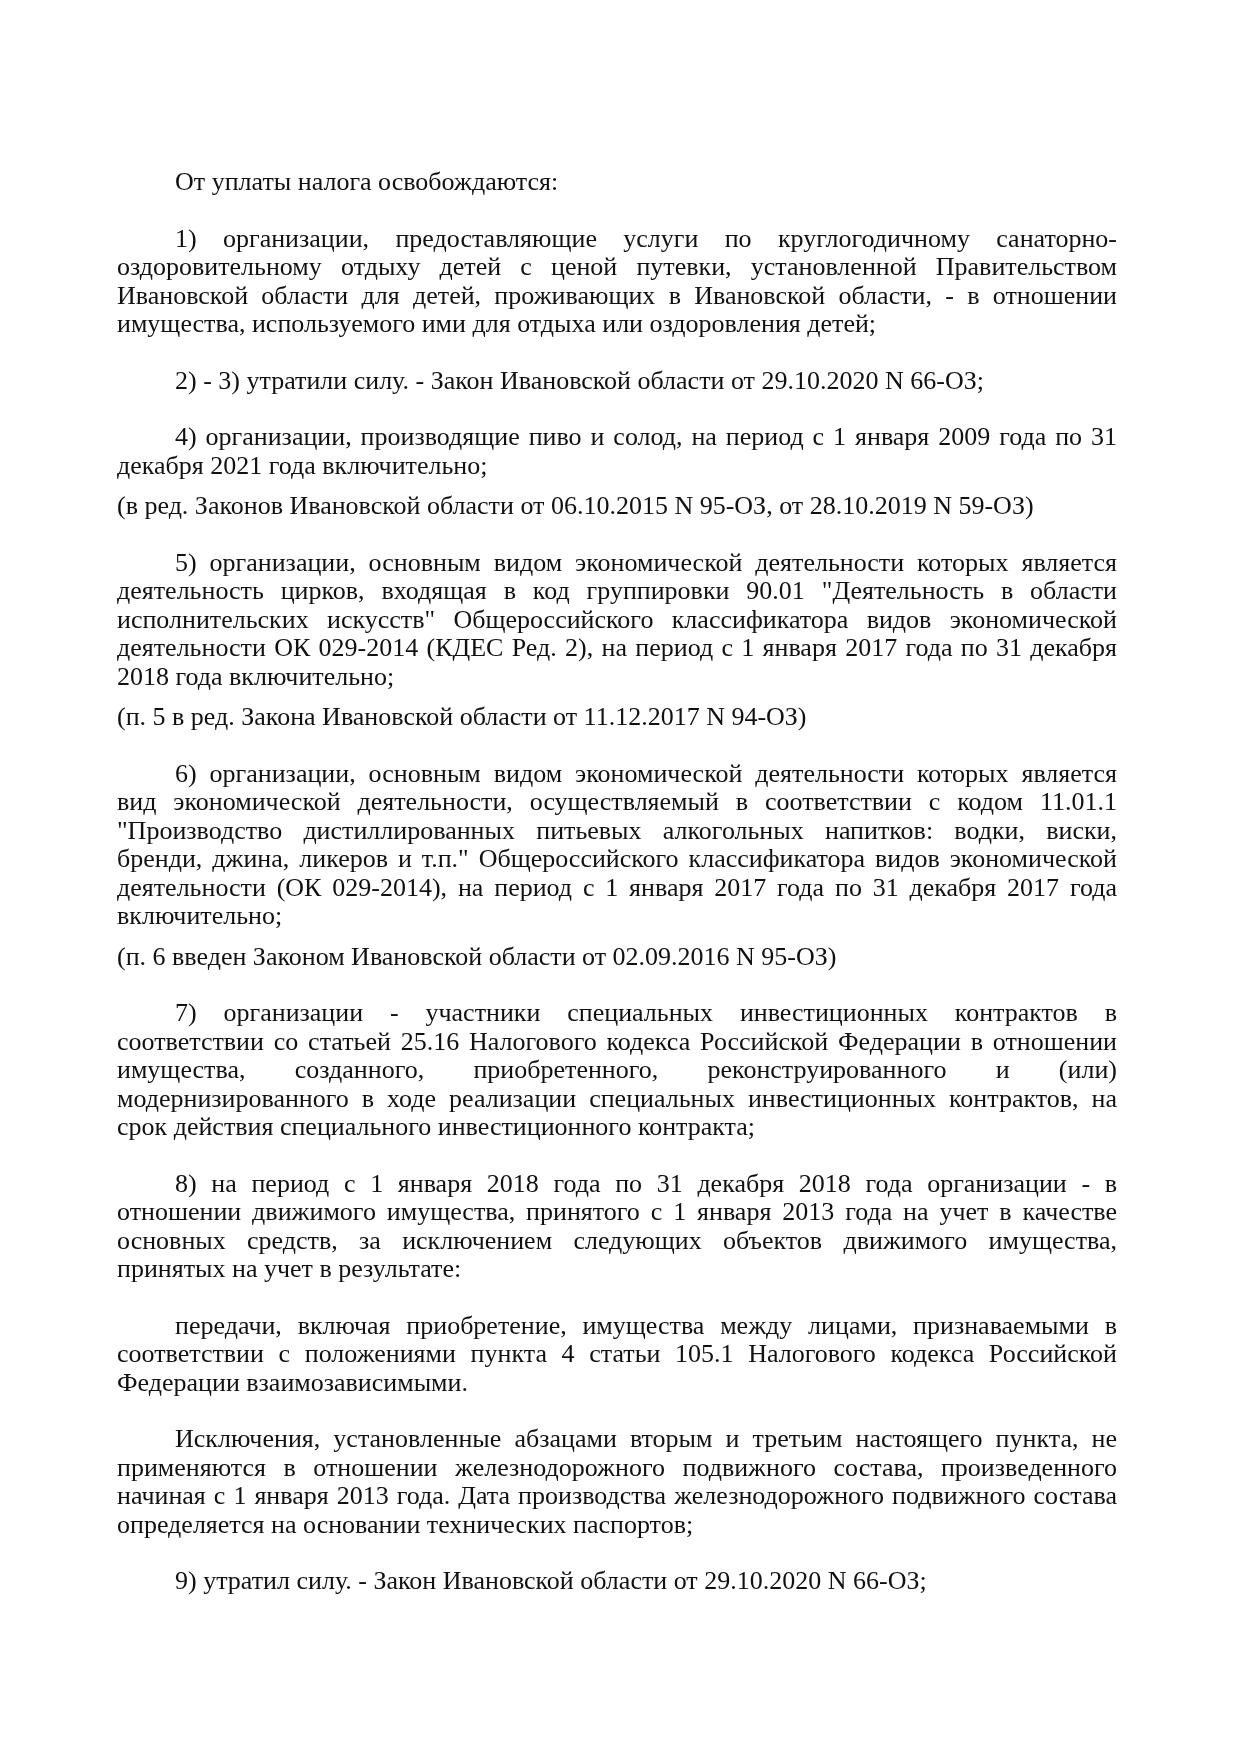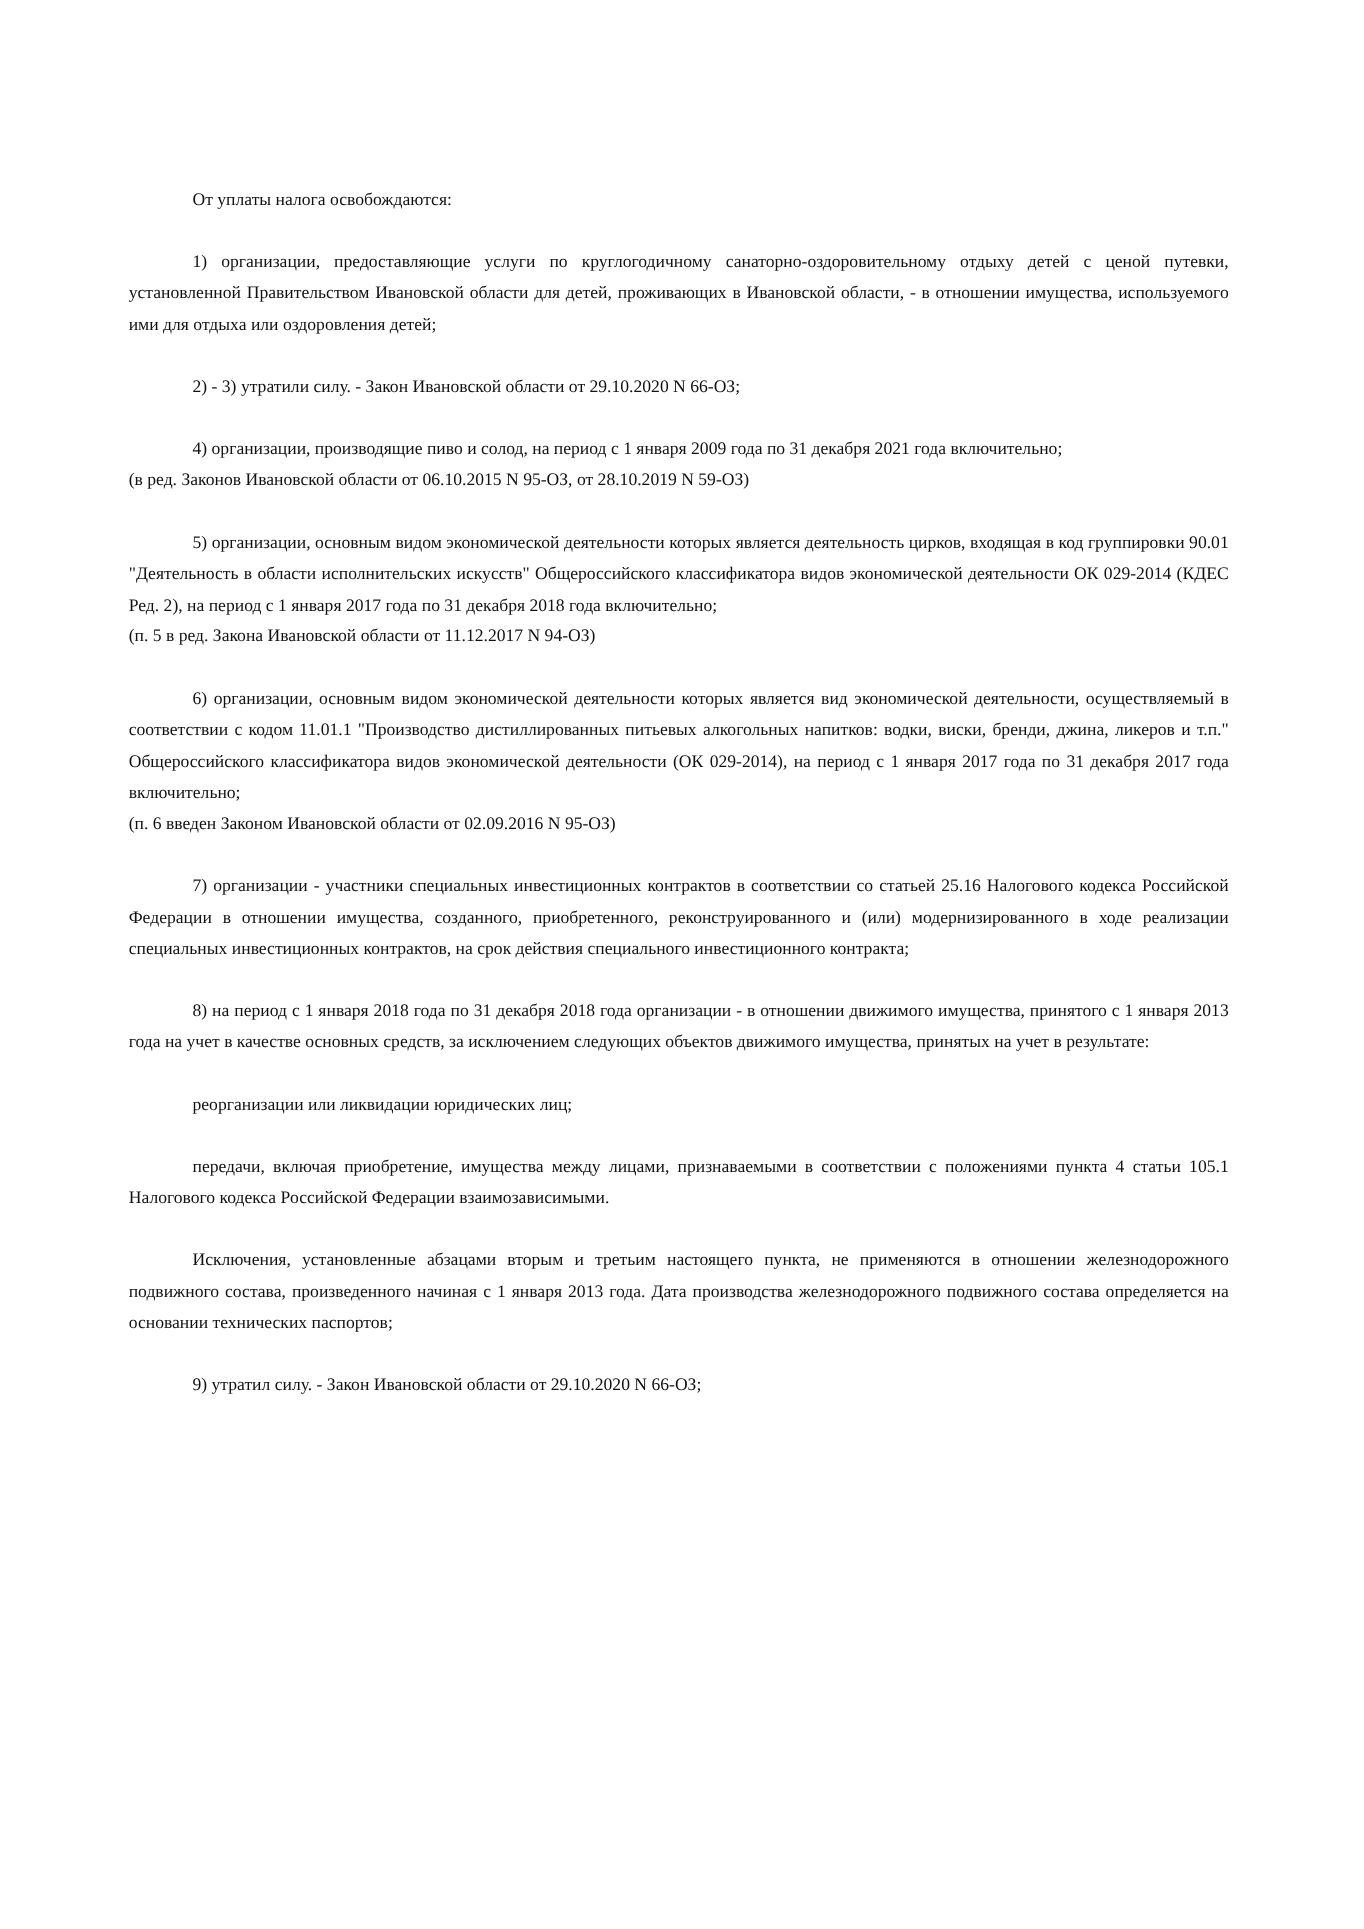--- a/index.html
+++ b/index.html
@@ -3,33 +3,34 @@
 <meta charset="utf-8">
 <style>
   html, body { margin: 0; padding: 0; background: #ffffff; }
   body { width: 1240px; height: 1754px; position: relative; overflow: hidden; }
   .page {
     position: absolute;
     left: 117px;
     top: 168px;
     width: 1000px;
     font-family: "Liberation Serif", serif;
-    font-size: 16px;
+    font-size: 26px;
     line-height: 28.5px;
     color: #111111;
   }
   .p {
     margin: 0 0 28px 0;
     text-align: justify;
     text-indent: 58px;
   }
   .p .line-note {
     display: block;
     text-indent: 0;
     text-align: left;
+    margin-top: 12px;
   }
 </style>
 </head>
 <body>
 
 <div class="page">
   <p class="p">От уплаты налога освобождаются:</p>
 
   <div class="p">
     <span>1) организации, предоставляющие услуги по круглогодичному санаторно-оздоровительному отдыху детей с ценой путевки, установленной Правительством Ивановской области для детей, проживающих в Ивановской области, - в отношении имущества, используемого ими для отдыха или оздоровления детей;</span>
@@ -55,23 +56,20 @@
   </div>
 
   <div class="p">
     <span>7) организации - участники специальных инвестиционных контрактов в соответствии со статьей 25.16 Налогового кодекса Российской Федерации в отношении имущества, созданного, приобретенного, реконструированного и (или) модернизированного в ходе реализации специальных инвестиционных контрактов, на срок действия специального инвестиционного контракта;</span>
   </div>
 
   <div class="p">
     <span>8) на период с 1 января 2018 года по 31 декабря 2018 года организации - в отношении движимого имущества, принятого с 1 января 2013 года на учет в качестве основных средств, за исключением следующих объектов движимого имущества, принятых на учет в результате:</span>
   </div>
 
-  <div class="p">
-    <span>реорганизации или ликвидации юридических лиц;</span>
-  </div>
 
   <div class="p">
     <span>передачи, включая приобретение, имущества между лицами, признаваемыми в соответствии с положениями пункта 4 статьи 105.1 Налогового кодекса Российской Федерации взаимозависимыми.</span>
   </div>
 
   <div class="p">
     <span>Исключения, установленные абзацами вторым и третьим настоящего пункта, не применяются в отношении железнодорожного подвижного состава, произведенного начиная с 1 января 2013 года. Дата производства железнодорожного подвижного состава определяется на основании технических паспортов;</span>
   </div>
 
   <div class="p">

